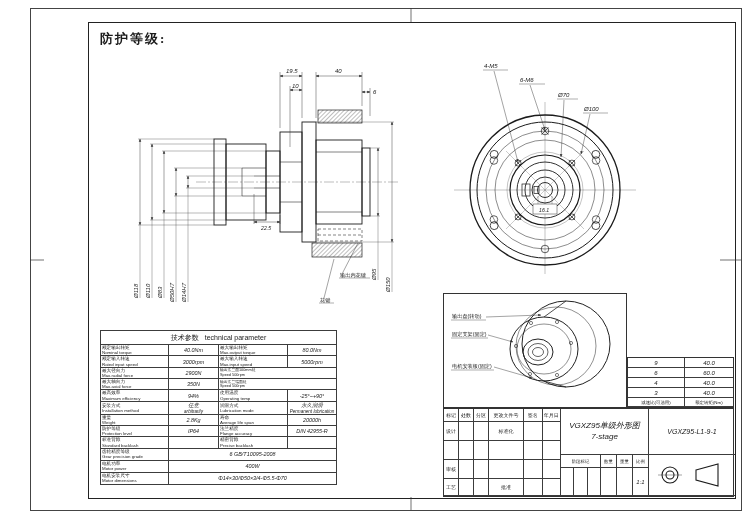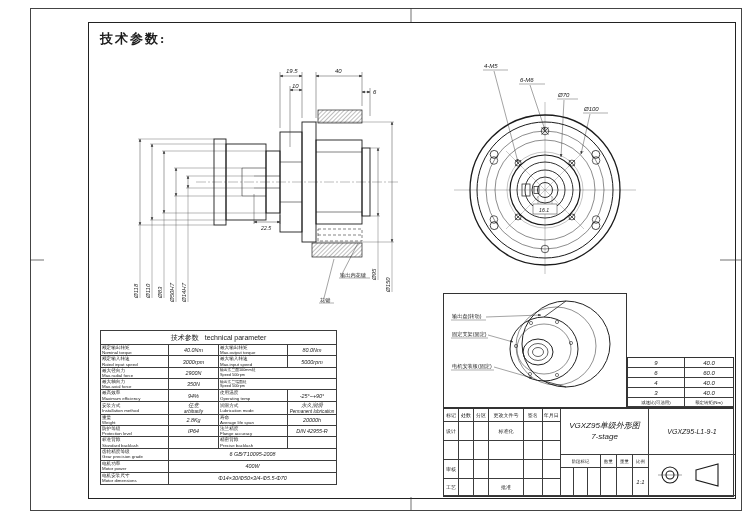--- a/index.html
+++ b/index.html
@@ -37,21 +37,21 @@
   .tb-title{font-size:8px;font-style:italic;text-align:center;line-height:1.3;flex-direction:column;}
   .tb-no{font-size:7px;font-style:italic;}
   .sc{font-size:6px;font-style:italic;}
 </style>
 </head>
 <body>
 
 <div class="abs frame-outer"></div>
 <div class="abs frame-inner"></div>
 
-<div class="abs customer">技术参数:</div>
+<div class="abs customer">防护等级:</div>
 
 <svg class="abs" style="left:126px;top:52px;" width="300" height="268" viewBox="0 0 300 268">
   <defs>
     <marker id="ar" viewBox="0 0 10 10" refX="9" refY="5" markerWidth="7" markerHeight="7" orient="auto-start-reverse">
       <path d="M0,1L10,5L0,9z" fill="#333"></path>
     </marker>
     <pattern id="hatch" width="3" height="3" patternUnits="userSpaceOnUse" patternTransform="rotate(45)">
       <line x1="0" y1="0" x2="0" y2="3" stroke="#444" stroke-width="0.7"></line>
     </pattern>
   </defs>

